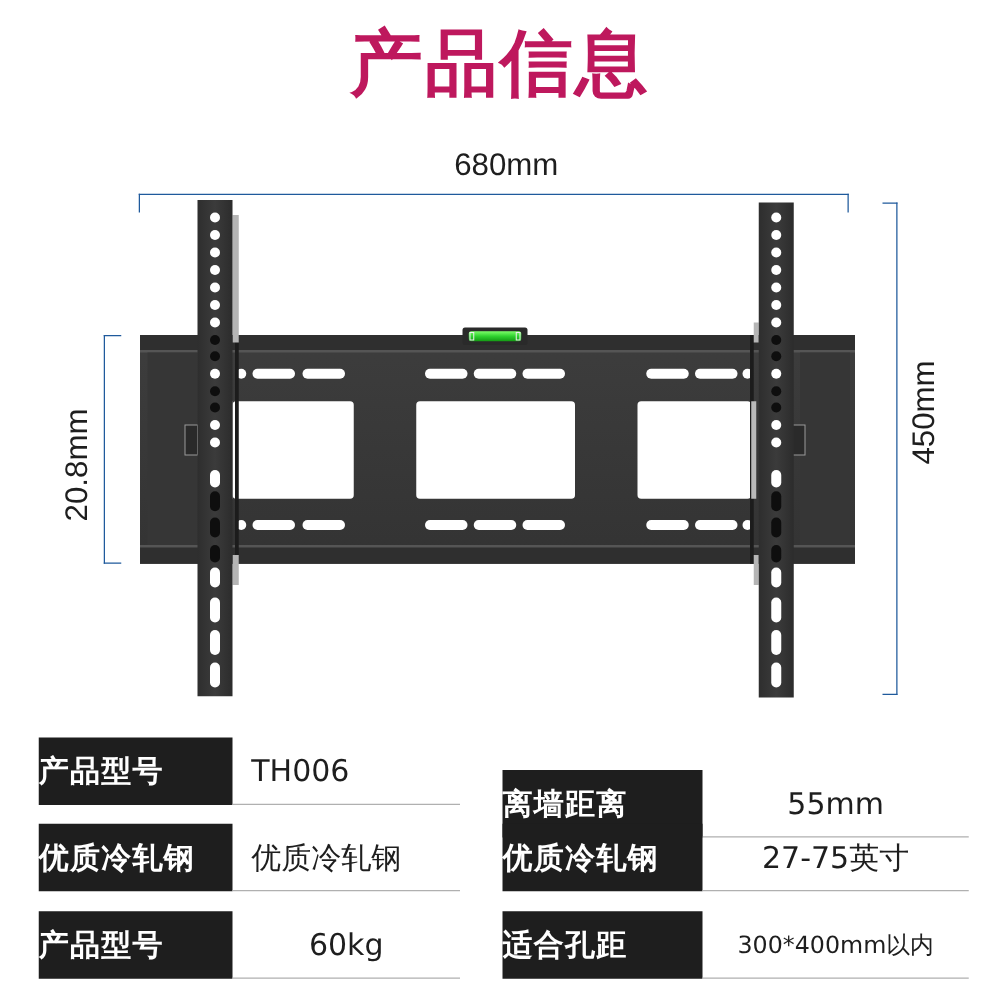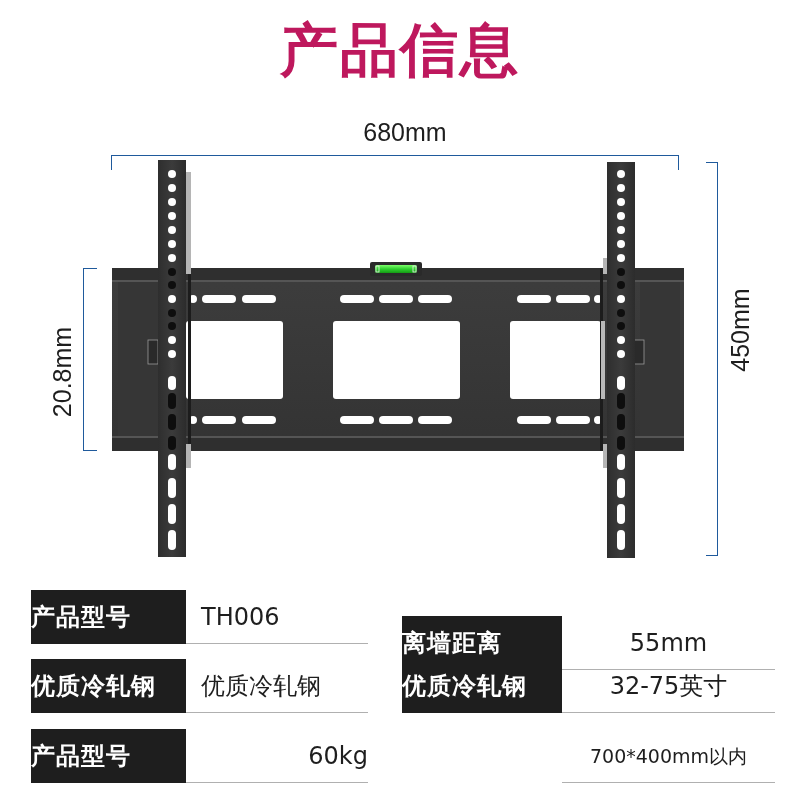--- a/index.html
+++ b/index.html
@@ -186,21 +186,21 @@
   .spec-value {
     position: absolute; top: 0; height: 54px; line-height: 54px;
     font-size: 24px; color: #1e1e1e; font-family: "DejaVu Sans", sans-serif;
     border-bottom: 1px solid #b0b0b0; white-space: nowrap;
   }
   .left-col .spec-label { width: 155px; }
   .left-col .spec-value { left: 155px; width: 182px; }
   .right-col .spec-label { width: 160px; }
   .right-col .spec-value { left: 160px; width: 213px; text-align: center; }
   .v-pad-left { padding-left: 15px; }
-  .v-center { text-align: right; }
+  .v-center { text-align: center; }
   .v-small { font-size: 19px; }
 </style>
 
 <div>
 
   <div class="spec-row left-col" style="left:31px; top:590px; width:340px;">
     <div class="spec-label">产品型号</div>
     <div class="spec-value v-pad-left">TH006</div>
   </div>
   <div class="spec-row left-col" style="left:31px; top:659px; width:340px;">
@@ -211,18 +211,19 @@
     <div class="spec-label">产品型号</div>
     <div class="spec-value v-center">60kg</div>
   </div>
 
   <div class="spec-row right-col" style="left:402px; top:616px; width:375px;">
     <div class="spec-label">离墙距离</div>
     <div class="spec-value">55mm</div>
   </div>
   <div class="spec-row right-col" style="left:402px; top:659px; width:375px;">
     <div class="spec-label">优质冷轧钢</div>
-    <div class="spec-value">32-75英寸</div>
+    <div class="spec-value">27-75英寸</div>
   </div>
   <div class="spec-row right-col" style="left:402px; top:729px; width:375px;">
-    <div class="spec-value v-small">700*400mm以内</div>
+    <div class="spec-label">适合孔距</div>
+    <div class="spec-value v-small">300*400mm以内</div>
   </div>
 </div>
 
 </body></html>

